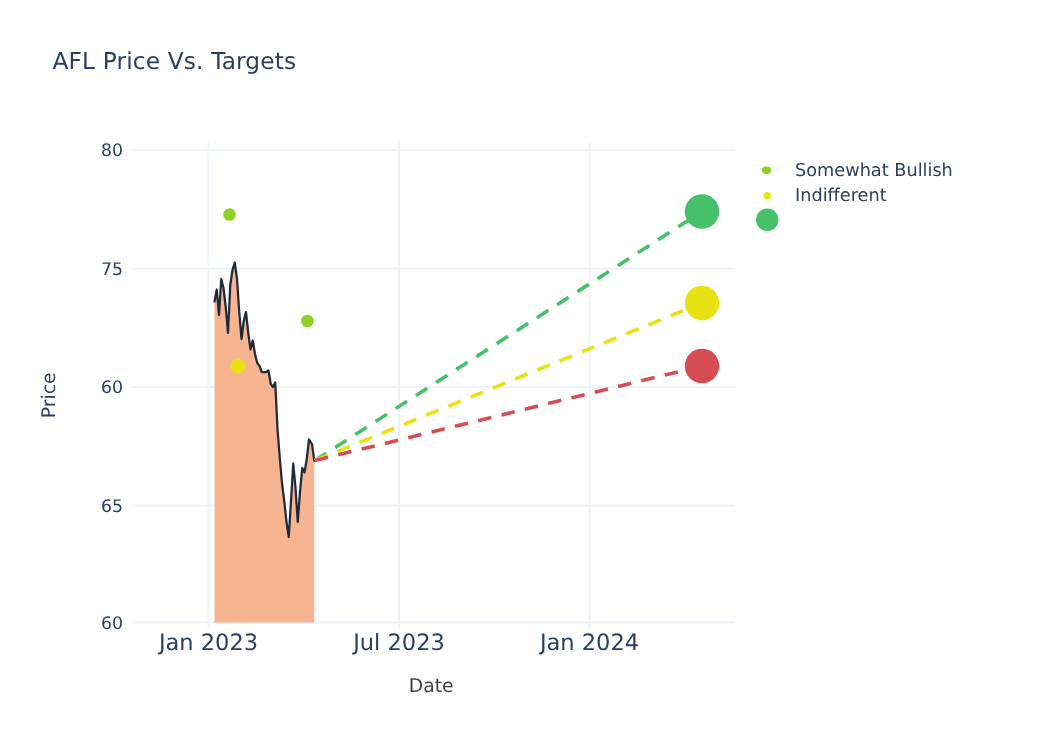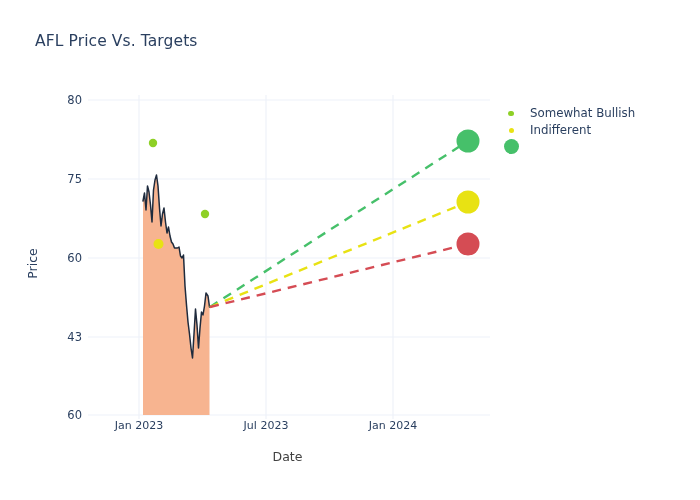--- a/index.html
+++ b/index.html
@@ -44,21 +44,21 @@
   }
   .ytick-wrap {
     position: absolute;
     left: 52px;
     width: 30px;
     height: 0;
   }
   .xtick-label {
     position: absolute;
     top: 419px;
-    font-size: 11px;
+    font-size: 15px;
     color: #2a3f5f;
     transform: translateX(-50%);
     white-space: nowrap;
   }
   #xaxis-title {
     position: absolute;
     left: 0;
     top: 449px;
     width: 700px;
     text-align: center;
@@ -158,21 +158,21 @@
       <circle cx="468" cy="141" r="11.5" fill="#46c06a"></circle>
       <circle cx="468" cy="202" r="11.5" fill="#e8e213"></circle>
       <circle cx="468" cy="244" r="11.5" fill="#d54c54"></circle>
     </g>
   </svg>
 
   <div class="ytick-wrap" style="top:415px;">
     <div class="ytick-label">60</div>
   </div>
   <div class="ytick-wrap" style="top:337px;">
-    <div class="ytick-label">43</div>
+    <div class="ytick-label">65</div>
   </div>
   <div class="ytick-wrap" style="top:258px;">
     <div class="ytick-label">60</div>
   </div>
   <div class="ytick-wrap" style="top:179px;">
     <div class="ytick-label">75</div>
   </div>
   <div class="ytick-wrap" style="top:100px;">
     <div class="ytick-label">80</div>
   </div>

